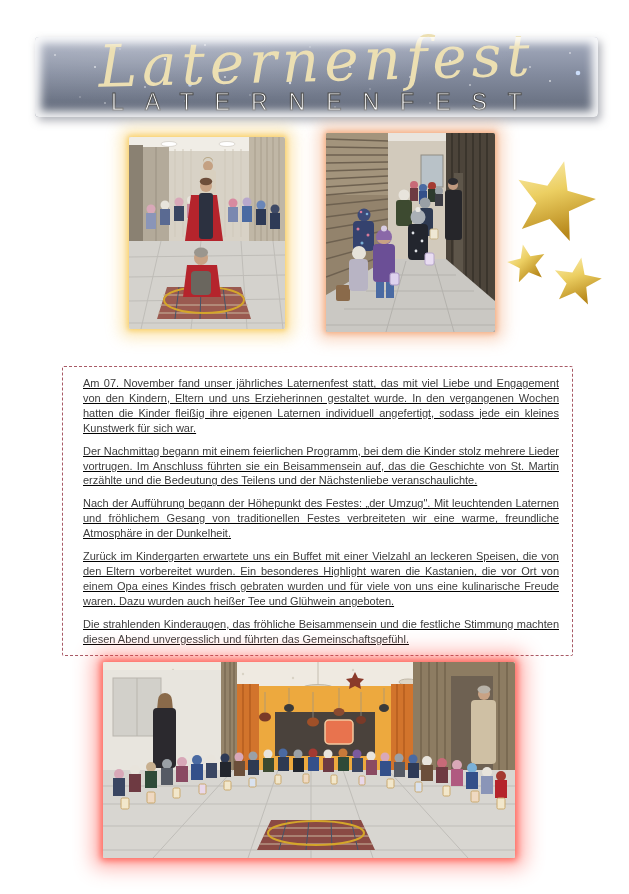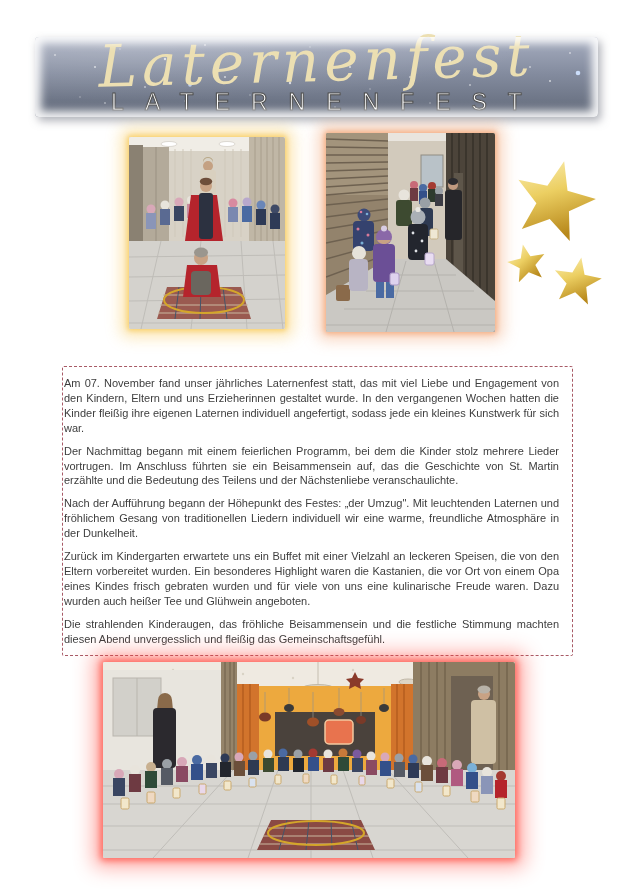--- a/index.html
+++ b/index.html
@@ -30,21 +30,21 @@
            box-shadow:0 0 5px 2px rgba(240,150,95,.6),0 0 15px 8px rgba(240,150,95,.4);}
   .photo-3{left:103px;top:662px;width:412px;height:196px;
            box-shadow:0 0 6px 3px rgba(255,70,58,.65),0 0 19px 10px rgba(255,70,58,.42);}
 
   .stars{position:absolute;left:505px;top:158px;width:102px;height:152px;}
   .stars svg{display:block;width:100%;height:100%;}
 
   
   .article-box{position:absolute;left:62px;top:366px;width:511px;box-sizing:border-box;
           border:1px dashed var(--box-border,#a85a66);border-radius:2px;
-          padding:9px 13px 8px 1px;background:#fff;}
+          padding:9px 13px 8px 20px;background:#fff;text-decoration:underline;}
   .article-box p{margin:0 0 8px 0;font-size:11px;line-height:14.9px;text-align:justify;
           color:var(--body-text,#3d3d3d);}
   .article-box p:last-child{margin-bottom:0;}
 </style>
 </head>
 <body>
 
 <div class="page">
 
   <header class="banner">
@@ -321,23 +321,23 @@
       </g>
       <g>
         <use href="#star" transform="translate(72 124) rotate(10) scale(25)" fill="url(#gold)"></use>
       </g>
     </svg>
   </div>
 
   <section class="article-box">
     <p>Am 07. November fand unser jährliches Laternenfest statt, das mit viel Liebe und Engagement von den Kindern, Eltern und uns Erzieherinnen gestaltet wurde. In den vergangenen Wochen hatten die Kinder fleißig ihre eigenen Laternen individuell angefertigt, sodass jede ein kleines Kunstwerk für sich war.</p>
     <p>Der Nachmittag begann mit einem feierlichen Programm, bei dem die Kinder stolz mehrere Lieder vortrugen. Im Anschluss führten sie ein Beisammensein auf, das die Geschichte von St. Martin erzählte und die Bedeutung des Teilens und der Nächstenliebe veranschaulichte.</p>
-    <p>Nach der Aufführung begann der Höhepunkt des Festes: „der Umzug". Mit leuchtenden Laternen und fröhlichem Gesang von traditionellen Liedern individuell wir eine warme, freundliche Atmosphäre in der Dunkelheit.</p>
+    <p>Nach der Aufführung begann der Höhepunkt des Festes: „der Umzug". Mit leuchtenden Laternen und fröhlichem Gesang von traditionellen Festes verbreiteten wir eine warme, freundliche Atmosphäre in der Dunkelheit.</p>
     <p>Zurück im Kindergarten erwartete uns ein Buffet mit einer Vielzahl an leckeren Speisen, die von den Eltern vorbereitet wurden. Ein besonderes Highlight waren die Kastanien, die vor Ort von einem Opa eines Kindes frisch gebraten wurden und für viele von uns eine kulinarische Freude waren. Dazu wurden auch heißer Tee und Glühwein angeboten.</p>
-    <p>Die strahlenden Kinderaugen, das fröhliche Beisammensein und die festliche Stimmung machten diesen Abend unvergesslich und fleißig das Gemeinschaftsgefühl.</p>
+    <p>Die strahlenden Kinderaugen, das fröhliche Beisammensein und die festliche Stimmung machten diesen Abend unvergesslich und führten das Gemeinschaftsgefühl.</p>
   </section>
 
   <figure class="photo photo-3">
     <svg viewBox="0 0 412 196">
       <rect width="412" height="196" fill="#e8e5de"></rect>
 
       <rect x="0" y="0" width="412" height="36" fill="#efeae1"></rect>
       <g fill="#d9d2c4">
         <circle cx="70" cy="8" r="1.2"></circle>
           <circle cx="140" cy="12" r="1.2"></circle>

